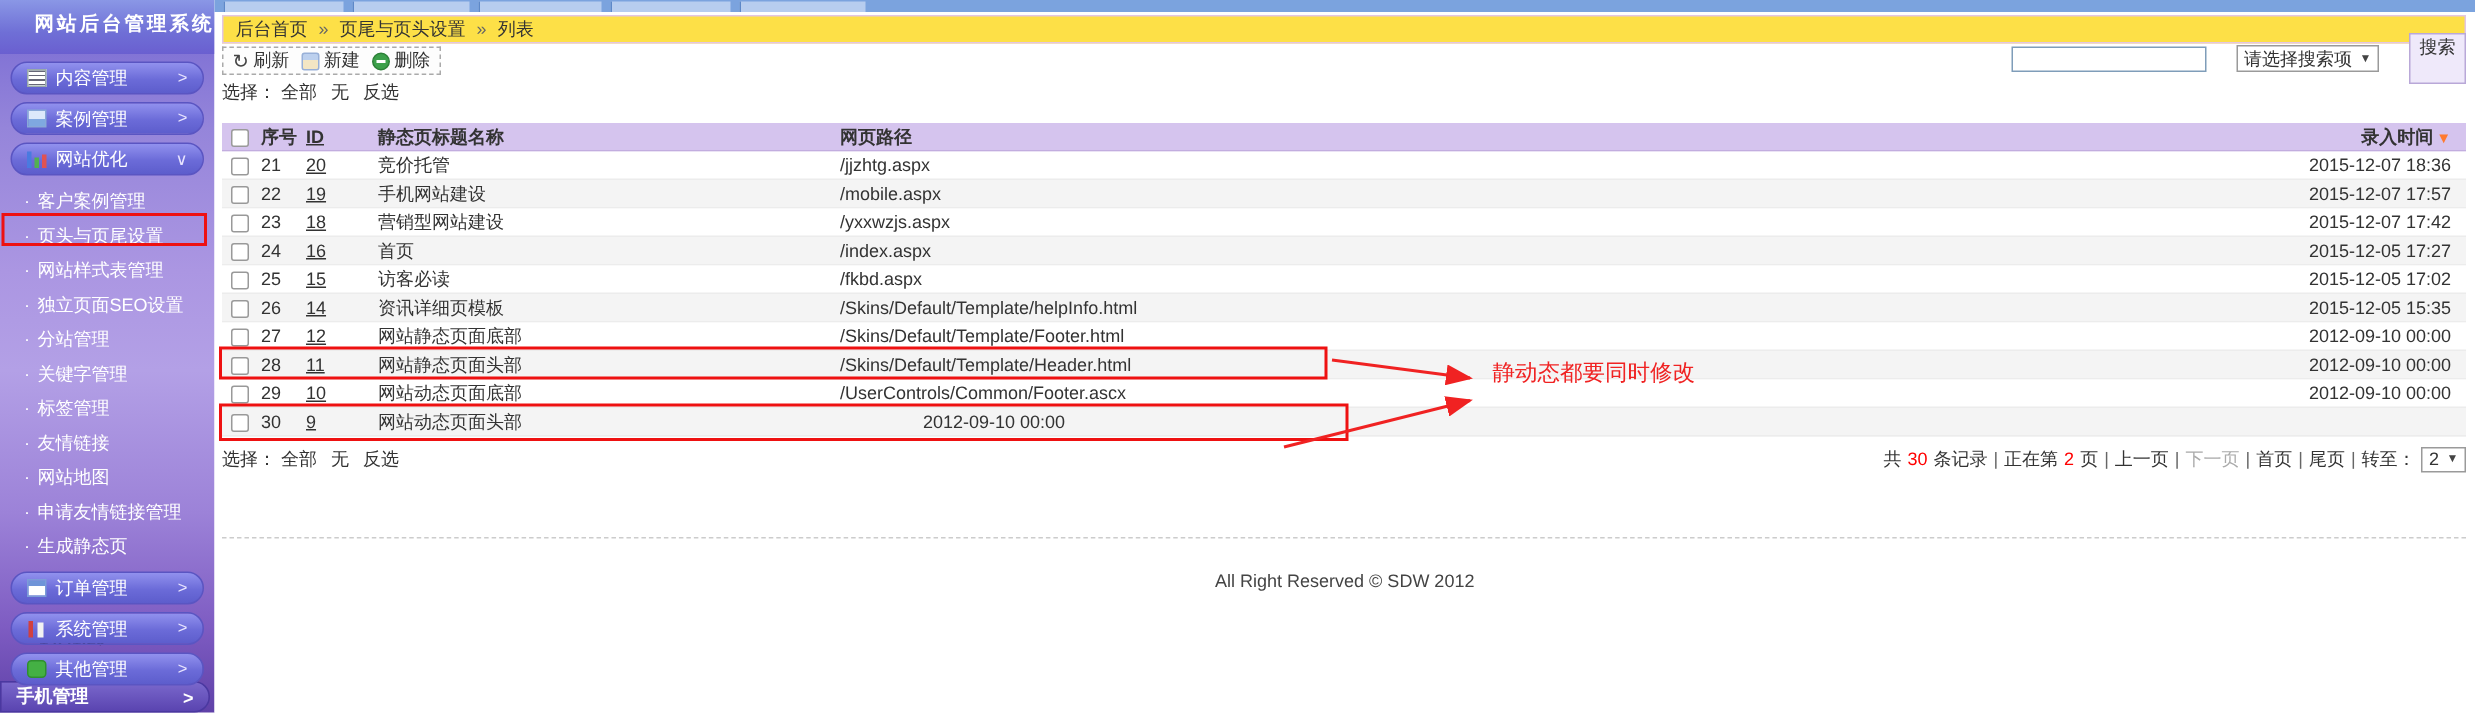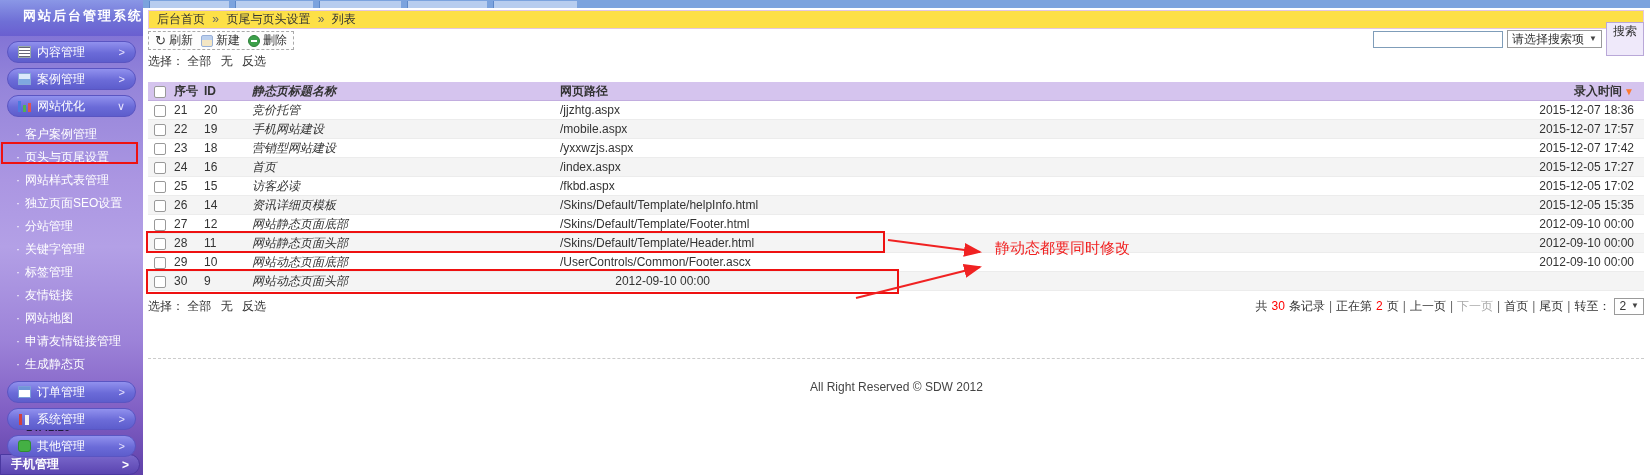--- a/index.html
+++ b/index.html
@@ -72,21 +72,21 @@
     position:absolute; left:5px; top:31px; height:19px; line-height:17px;
     border:1px dashed #aaa; padding:0 6px; display:flex; align-items:center; gap:8px;
     background:#fdfdfd;
   }
   .tool { display:flex; align-items:center; gap:3px; cursor:pointer; }
   .tool .t-icon { width:12px; height:12px; display:inline-block; }
   .t-refresh { color:#444; font-size:13px; line-height:12px; width:auto !important; }
   .t-new { background:linear-gradient(180deg,#bcd0ee 0 40%,#f3e6c4 40% 100%); border:1px solid #98b0d8; border-radius:2px; }
   .t-del { background:#3ca04a; border-radius:50%; border:1px solid #2d8038;
     background-image:linear-gradient(#fff,#fff); background-size:6px 2px; background-position:center; background-repeat:no-repeat; }
-  .search-cluster { position:absolute; right:6px; top:29px; height:20px; display:flex; align-items:center; gap:4px; }
+  .search-cluster { position:absolute; right:6px; top:29px; height:20px; display:flex; align-items:center; gap:20px; }
   .search-input { width:130px; height:17px; border:1px solid #7f9db9; font-size:12px; padding:0 3px; }
   .fake-select {
     height:18px; line-height:16px; border:1px solid #9a9a9a; background:#fff;
     padding:0 4px; display:inline-flex; align-items:center; gap:5px; cursor:pointer;
   }
   .fake-select .caret { font-size:8px; color:#444; }
   .search-btn {
     height:34px; line-height:16px; padding:0 6px; cursor:pointer;
     background:#efe9fa; border:1px solid #b9a8d8;
   }
@@ -94,22 +94,22 @@
   .select-bar .lnk { margin-right:6px; cursor:pointer; }
   
   .table { position:absolute; left:5px; top:82px; width:1496px; }
   .trow, .thead { display:flex; align-items:center; height:19px; }
   .thead { background:#d5c4ee; border-bottom:1px solid #c2addf; font-weight:bold; }
   .trow { border-bottom:1px solid #ececec; background:#fff; }
   .rows div.trow:nth-of-type(even) { background:#f4f4f4; }
   .col-cb { width:26px; padding-left:6px; flex:none; }
   .cb { display:inline-block; width:12px; height:12px; border:1px solid #999; background:#fff; border-radius:2px; vertical-align:middle; cursor:pointer; }
   .col-idx { width:30px; flex:none; }
-  .col-id  { width:48px; flex:none; }
-  .col-title { width:308px; flex:none;font-style:italic; }
+  .col-id  { width:48px; flex:none;text-decoration:underline; }
+  .col-title { width:308px; flex:none; }
   .col-path { flex:1; }
   .col-time { width:160px; flex:none; text-align:right; padding-right:10px; }
   .sort-arrow { color:#ff7a2f; font-size:10px; margin-left:2px; }
   
   .bottom-bar { position:absolute; left:5px; top:297px; width:1496px; height:18px; display:flex; align-items:center; }
   .bottom-bar .select-part { white-space:nowrap; }
   .bottom-bar .select-part .lnk { margin-right:6px; cursor:pointer; }
   .pagination { margin-left:auto; white-space:nowrap; display:flex; align-items:center; gap:4px; }
   .pagination .red { color:#f00; }
   .pagination .gray { color:#aaa; }

